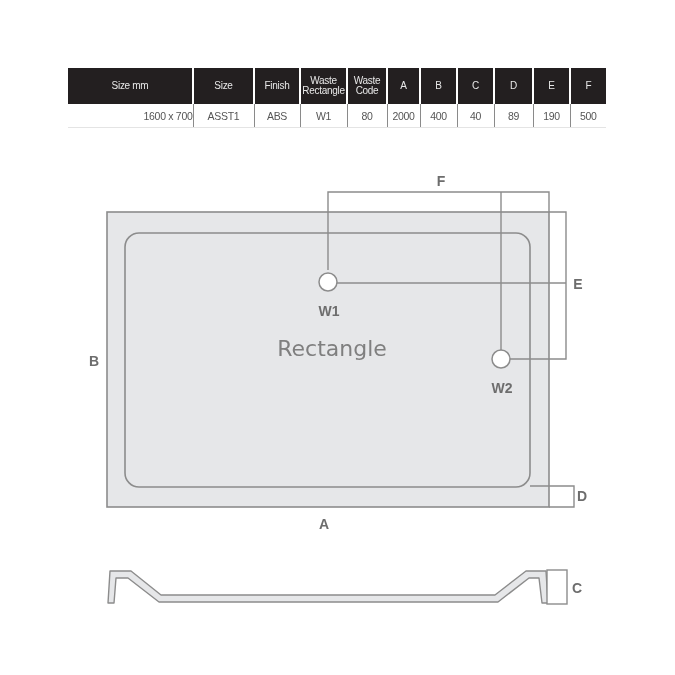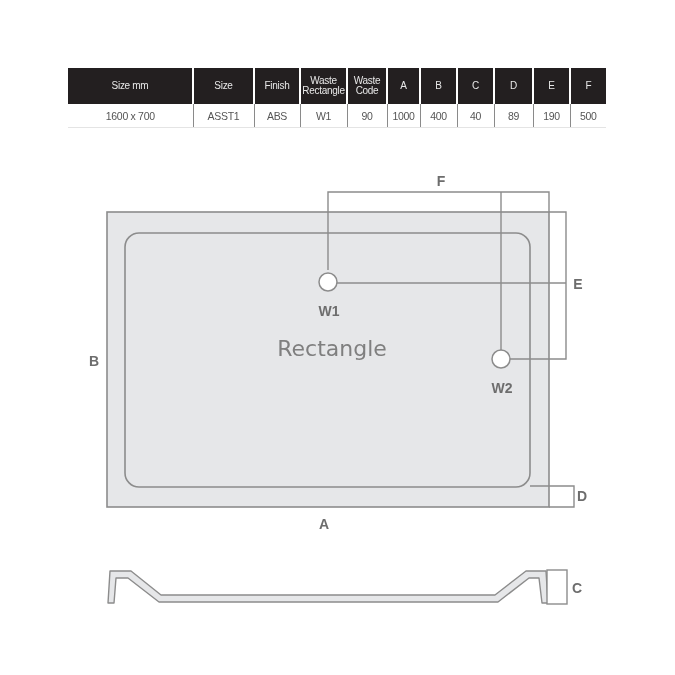--- a/index.html
+++ b/index.html
@@ -1,21 +1,21 @@
 <!DOCTYPE html>
 <html><head>
 <meta charset="utf-8">
 <style>
   html,body{margin:0;padding:0;background:#ffffff;}
   body{width:675px;height:675px;position:relative;overflow:hidden;font-family:"Liberation Sans",sans-serif;}
   .spec-table{position:absolute;left:68px;top:68px;border-collapse:collapse;table-layout:fixed;}
   .spec-table th{background:#231f20;color:#e8e8e8;font-weight:normal;font-size:10px;line-height:10px;height:36px;padding:0;text-align:center;border-left:2px solid #ffffff;letter-spacing:-0.3px;}
   .spec-table th:first-child{border-left:none;}
   .spec-table td{color:#555;font-size:10.5px;height:23px;padding:0;text-align:center;border-left:1.5px solid #8a8a8a;border-bottom:1px solid #e4e4e4;letter-spacing:-0.3px;}
-  .spec-table td:first-child{border-left:none;}
+  .spec-table td:first-child{border-left:none;text-align:right;}
   svg{position:absolute;left:0;top:0;}
   .lbl{font-family:"Liberation Sans",sans-serif;font-weight:bold;fill:#6d6d6d;font-size:14px;}
   .shape-name{font-family:"DejaVu Sans",sans-serif;fill:#7f7f7f;font-size:22px;}
 </style>
 </head>
 <body>
 
 <table class="spec-table">
   <colgroup>
     <col style="width:125px">
@@ -44,22 +44,22 @@
       <th>E</th>
       <th>F</th>
     </tr>
   </thead>
   <tbody>
     <tr>
       <td>1600 x 700</td>
       <td>ASST1</td>
       <td>ABS</td>
       <td>W1</td>
-      <td>90</td>
-      <td>1000</td>
+      <td>80</td>
+      <td>2000</td>
       <td>400</td>
       <td>40</td>
       <td>89</td>
       <td>190</td>
       <td>500</td>
     </tr>
   </tbody>
 </table>
 
 <svg width="675" height="675" viewBox="0 0 675 675">

